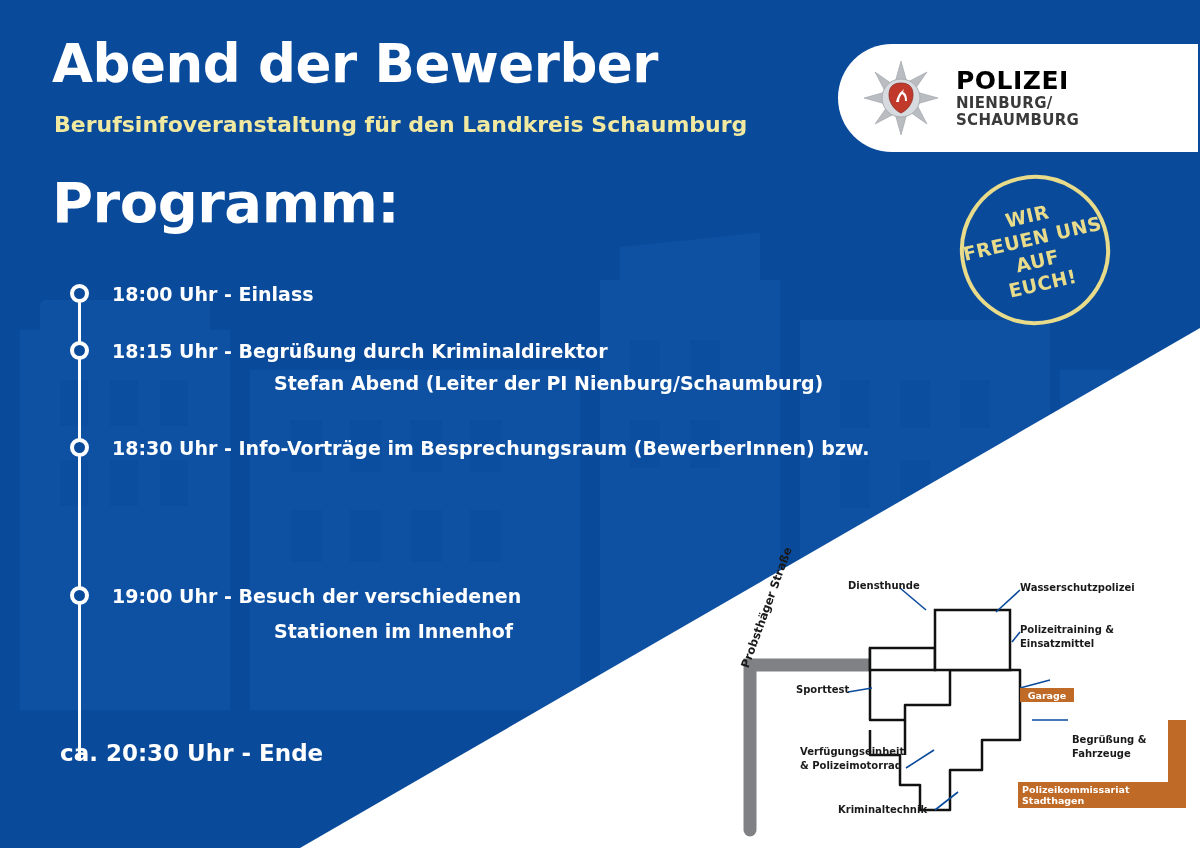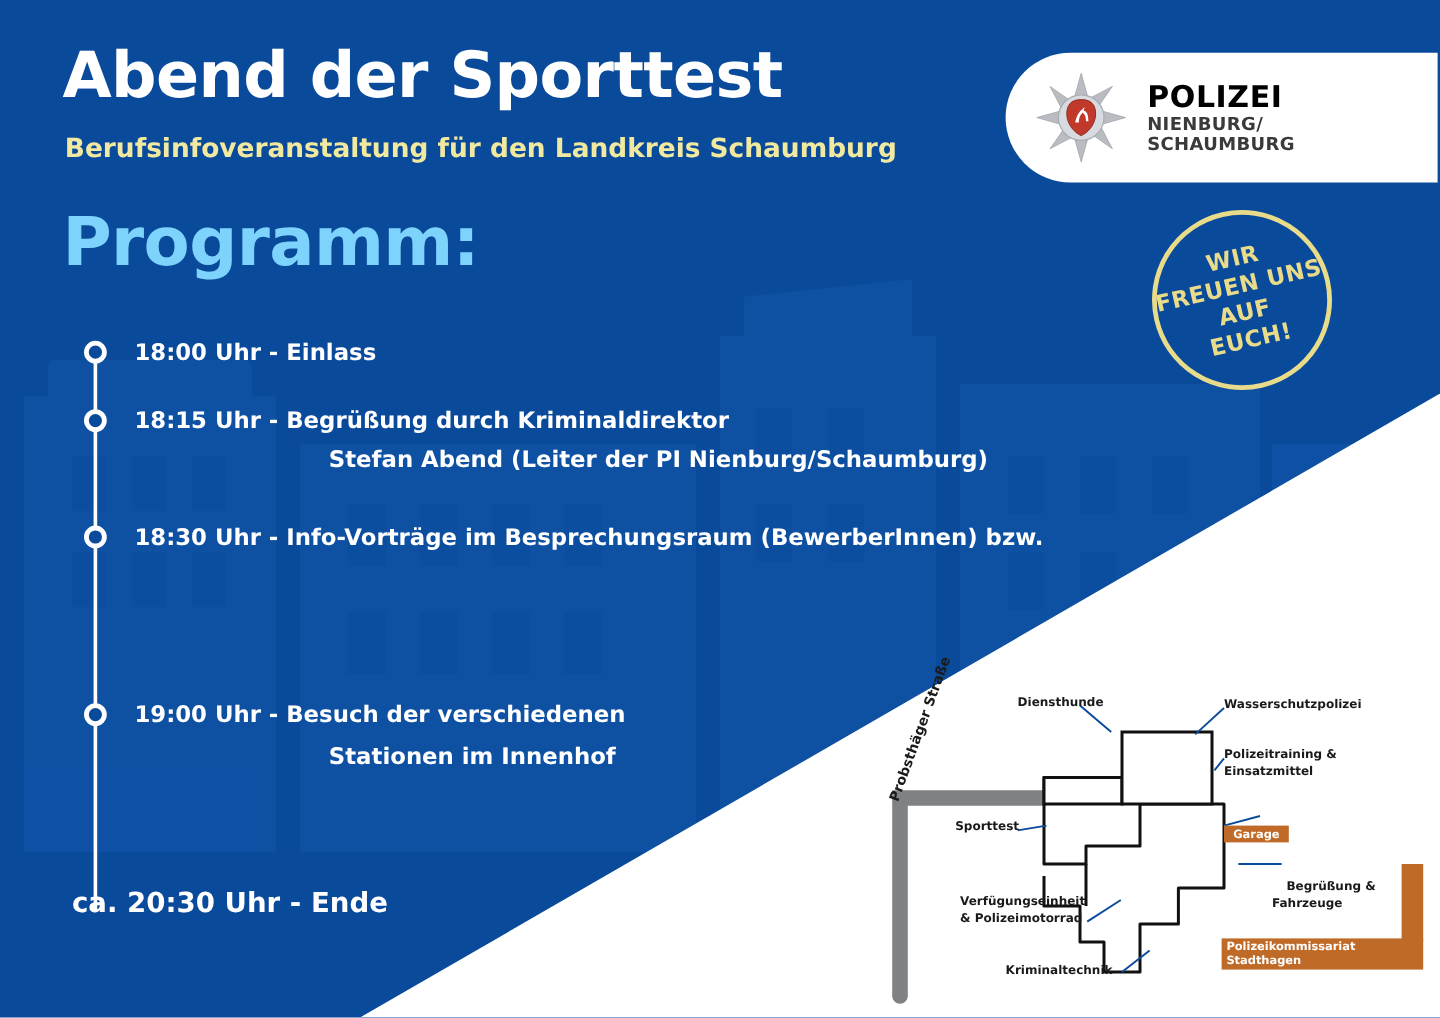--- a/index.html
+++ b/index.html
@@ -74,21 +74,21 @@
     top: 112px;
     color: #f2e9a0;
     font-size: 22px;
     font-weight: bold;
     white-space: nowrap;
   }
   .programm {
     position: absolute;
     left: 52px;
     top: 170px;
-    color: #7dd3fc;
+    color: #ffffff;
     font-size: 56px;
     font-weight: bold;
     letter-spacing: -0.5px;
   }
 
   
   .logo-pill {
     position: absolute;
     left: 838px;
     top: 44px;
@@ -275,21 +275,21 @@
     <div class="win" style="left:840px; top:170px; width:30px; height:48px;"></div>
     <div class="win" style="left:900px; top:170px; width:30px; height:48px;"></div>
     <div class="win" style="left:960px; top:170px; width:30px; height:48px;"></div>
     <div class="win" style="left:840px; top:250px; width:30px; height:48px;"></div>
     <div class="win" style="left:900px; top:250px; width:30px; height:48px;"></div>
     <div class="win" style="left:960px; top:250px; width:30px; height:48px;"></div>
   </div>
 
   <div class="white-corner"></div>
 
-  <div class="title">Abend der Sporttest</div>
+  <div class="title">Abend der Bewerber</div>
   <div class="subtitle">Berufsinfoveranstaltung für den Landkreis Schaumburg</div>
   <div class="programm">Programm:</div>
 
   <div class="logo-pill">
     <div class="logo-star">
       <svg width="78" height="78" viewBox="0 0 78 78">
         <g transform="translate(39,39)">
           <g fill="#b9bcc0" stroke="#9aa0a6" stroke-width="0.6">
             <path d="M0,-37 L7,-12 L0,-18 L-7,-12 Z"></path>
             <path d="M26,-26 L12,-6 L13,-14 L5,-15 Z"></path>
@@ -367,18 +367,18 @@
 
     <div class="maplabel" style="left:128px; top:10px;">Diensthunde</div>
     <div class="maplabel" style="left:300px; top:12px;">Wasserschutzpolizei</div>
     <div class="maplabel" style="left:300px; top:54px;">Polizeitraining &amp;</div>
     <div class="maplabel" style="left:300px; top:68px;">Einsatzmittel</div>
     <div class="maplabel" style="left:76px; top:114px;">Sporttest</div>
     <div class="maplabel" style="left:80px; top:176px;">Verfügungseinheit</div>
     <div class="maplabel" style="left:80px; top:190px;">&amp; Polizeimotorrad</div>
     <div class="maplabel" style="left:118px; top:234px;">Kriminaltechnik</div>
     <div class="maplabel" style="left:352px; top:164px;">Begrüßung &amp;</div>
-    <div class="maplabel" style="left:340px; top:178px;text-align:right;">Fahrzeuge</div>
+    <div class="maplabel" style="left:352px; top:178px;text-align:right;">Fahrzeuge</div>
 
     <div class="street-label" style="left:18px; top:95px; transform: rotate(-70deg);">Probsthäger Straße</div>
   </div>
 
 </div>
 
 </body></html>

